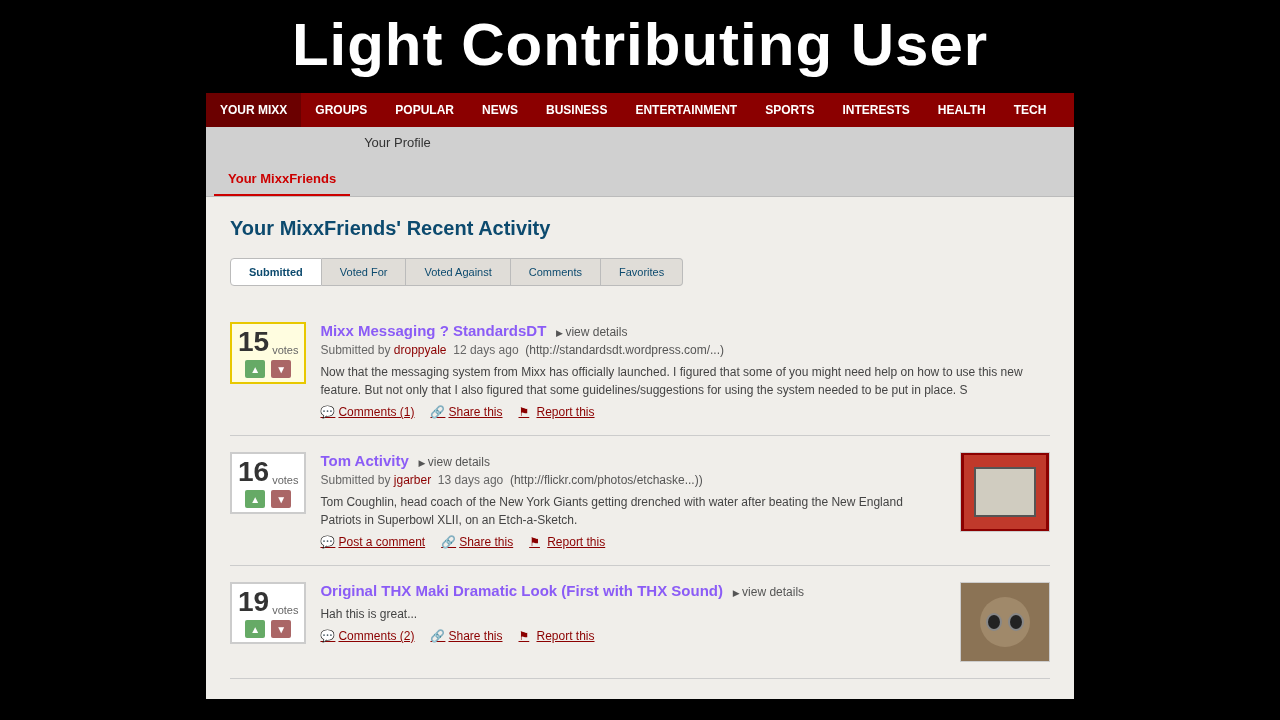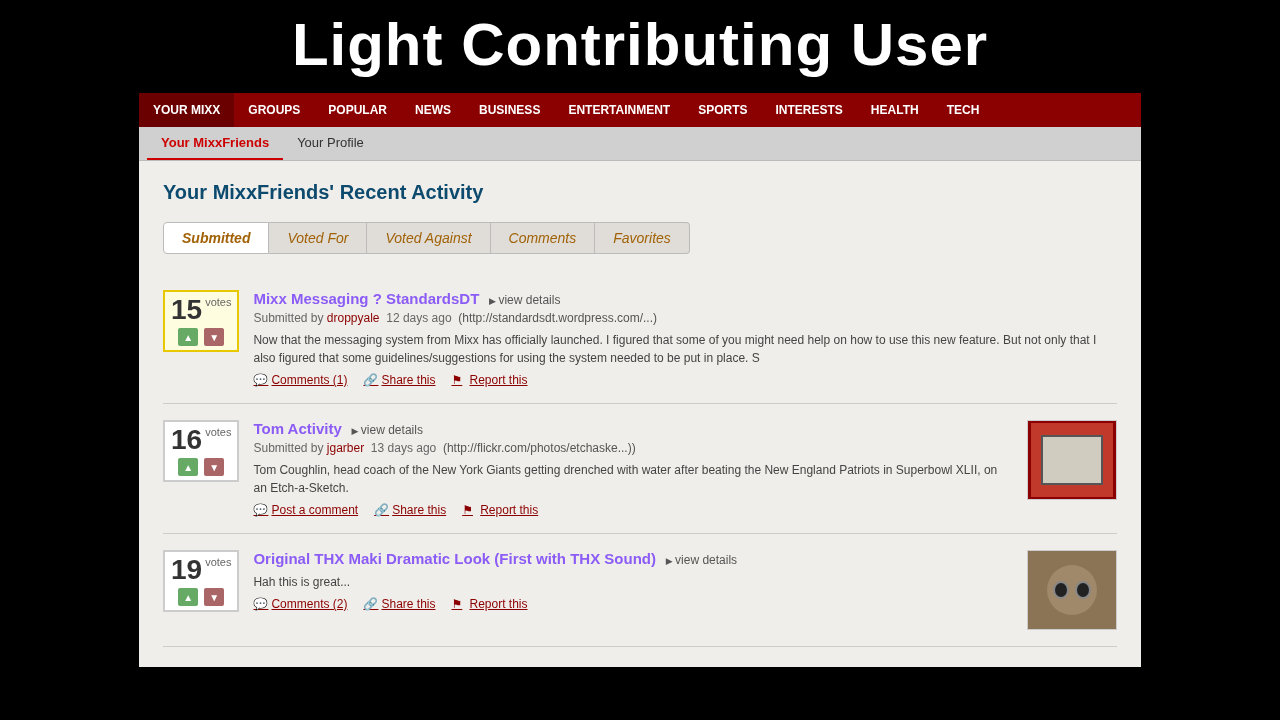--- a/index.html
+++ b/index.html
@@ -12,21 +12,21 @@
     }
     #page-title-bar h1 {
       color: #fff;
       font-size: 60px;
       font-weight: bold;
       letter-spacing: 1px;
     }
 
     #app-wrapper {
       margin: 0 auto;
-      width: 1002px;
+      width: 868px;
       background: #e8e8e8;
     }
 
     
     #top-nav {
       background: #8b0000;
       display: flex;
       align-items: stretch;
     }
     .nav-item {
@@ -54,20 +54,21 @@
       padding: 8px 14px;
       font-size: 13px;
       color: #333;
       cursor: pointer;
       text-decoration: none;
     }
     .sub-nav-item.active {
       color: #c00;
       font-weight: bold;
       border-bottom: 2px solid #c00;
+      margin-top: 36px;
     }
 
     
     #main-content {
       background: #f0eeea;
       padding: 20px 24px;
     }
 
     #page-heading {
       font-size: 20px;
@@ -79,24 +80,23 @@
     
     #activity-tabs {
       display: flex;
       gap: 0;
       margin-bottom: 20px;
     }
     .activity-tab {
       padding: 7px 18px;
       border: 1px solid #bbb;
       background: #e0ddd8;
-      font-size: 14px;
+      font-size: 11px;
       cursor: pointer;
-      color: #a16207;
-      font-style: italic;
+      color: #0c4a6e;
     }
     .activity-tab:first-child { border-radius: 4px 0 0 4px; }
     .activity-tab:last-child { border-radius: 0 4px 4px 0; }
     .activity-tab + .activity-tab { border-left: none; }
     .activity-tab.active { background: #fff; font-weight: bold; }
 
     
     .story-item {
       display: flex;
       align-items: flex-start;
@@ -114,21 +114,21 @@
       border: 2px solid #ccc;
       background: #fff;
       padding: 4px 6px;
     }
     .vote-box.highlighted {
       border-color: #e8c800;
       background: #fffde0;
     }
     .vote-number-row {
       display: flex;
-      align-items: flex-start;
+      align-items: flex-end;
       gap: 3px;
     }
     .vote-number {
       font-size: 28px;
       font-weight: bold;
       color: #333;
       line-height: 1;
     }
     .vote-label {
       font-size: 11px;

